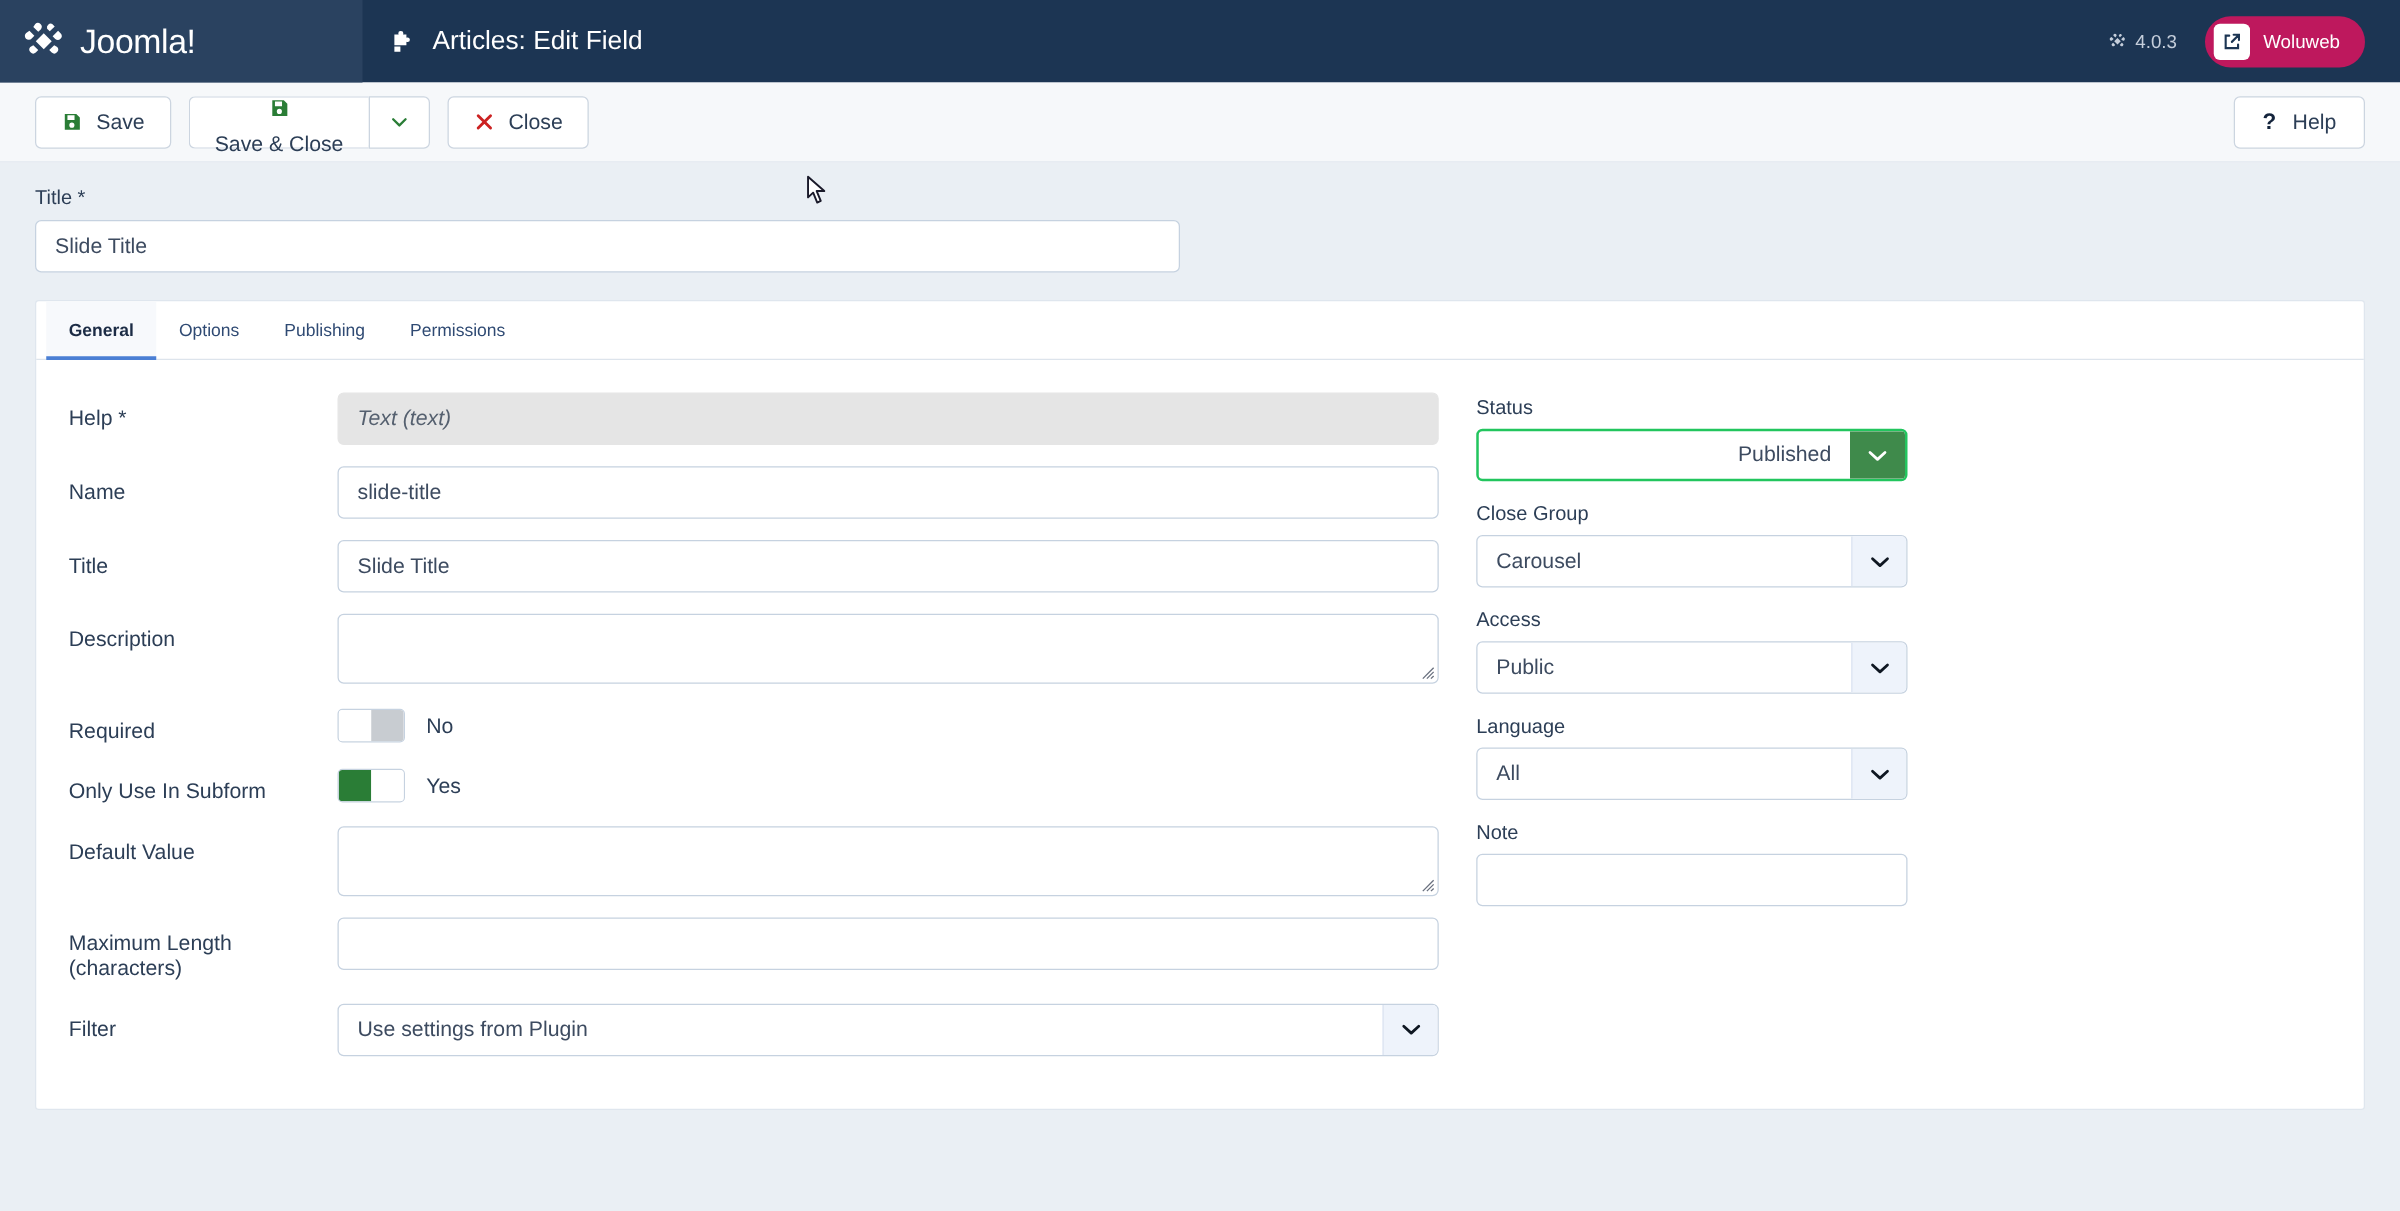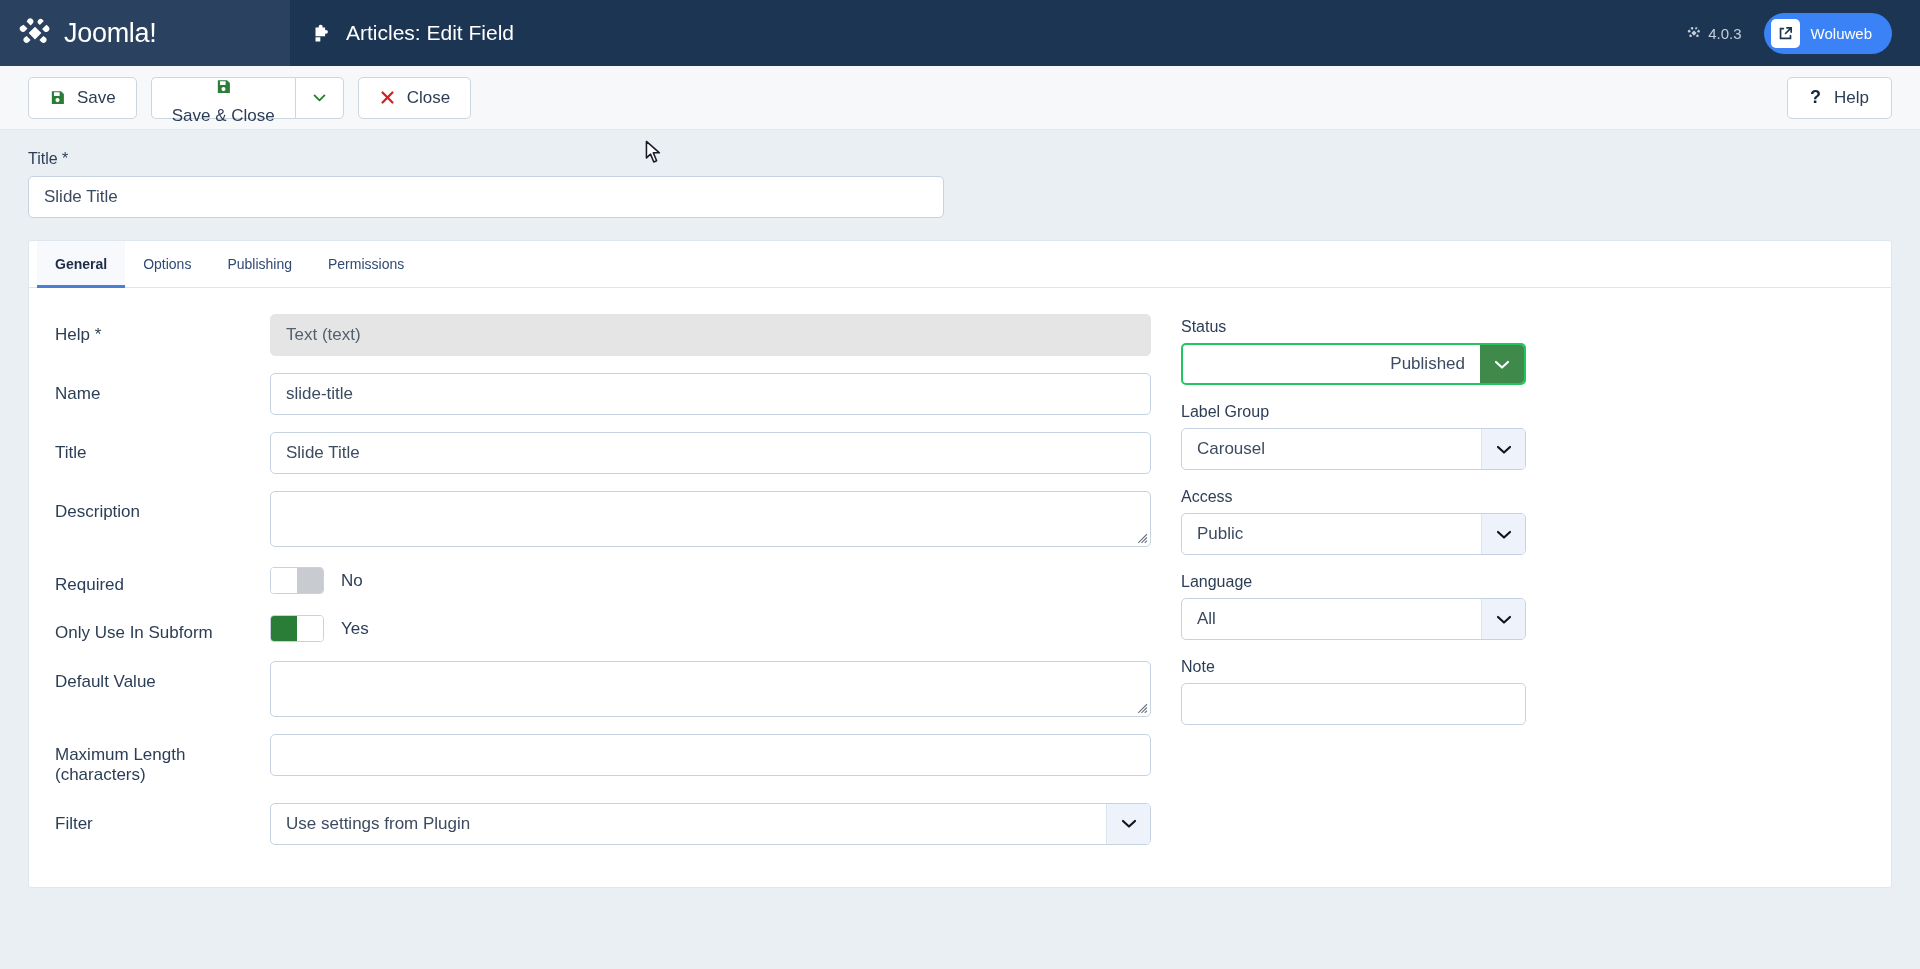--- a/index.html
+++ b/index.html
@@ -67,21 +67,21 @@
     align-items: center;
     gap: 7px;
     color: #c5cedb;
     font-size: 15px;
   }
   .version-chip svg { width: 14px; height: 14px; display: block; }
   .user-chip {
     display: flex;
     align-items: center;
     gap: 11px;
-    background: #3b82f6;
+    background: #be185d;
     border-radius: 22px;
     padding: 6px 20px 6px 7px;
     color: #ffffff;
     font-size: 15px;
     cursor: pointer;
   }
   .user-chip-icon {
     width: 29px; height: 29px;
     background: #ffffff;
     border-radius: 5px;
@@ -216,20 +216,21 @@
     font-size: 17px;
     font-family: "Liberation Sans", sans-serif;
     color: #3d4b60;
     display: flex;
     align-items: center;
   }
   .ctl.readonly {
     background: #e5e5e5;
     border-color: #e5e5e5;
     color: #55606f;
+    font-style: italic;
   }
   .ta {
     width: 100%;
     height: 56px;
     border: 1px solid #c6d2e0;
     border-radius: 5px;
     background: #ffffff;
     position: relative;
   }
   .ta.tall { height: 56px; }
@@ -524,21 +525,21 @@
             <span class="sel-text">Published</span>
             <span class="sel-arrow">
               <svg viewBox="0 0 16 11">
                 <path fill="none" stroke="#ffffff" stroke-width="2.2" stroke-linecap="round" stroke-linejoin="round" d="M2 3l6 5.5L14 3"></path>
               </svg>
             </span>
           </div>
         </div>
 
         <div class="side-field">
-          <label class="side-label">Label Group</label>
+          <label class="side-label">Close Group</label>
           <div class="select-ctl">
             <span class="sel-text">Carousel</span>
             <span class="sel-arrow">
               <svg viewBox="0 0 16 11">
                 <path fill="none" stroke="#0f1722" stroke-width="2.2" stroke-linecap="round" stroke-linejoin="round" d="M2 3l6 5.5L14 3"></path>
               </svg>
             </span>
           </div>
         </div>
 

